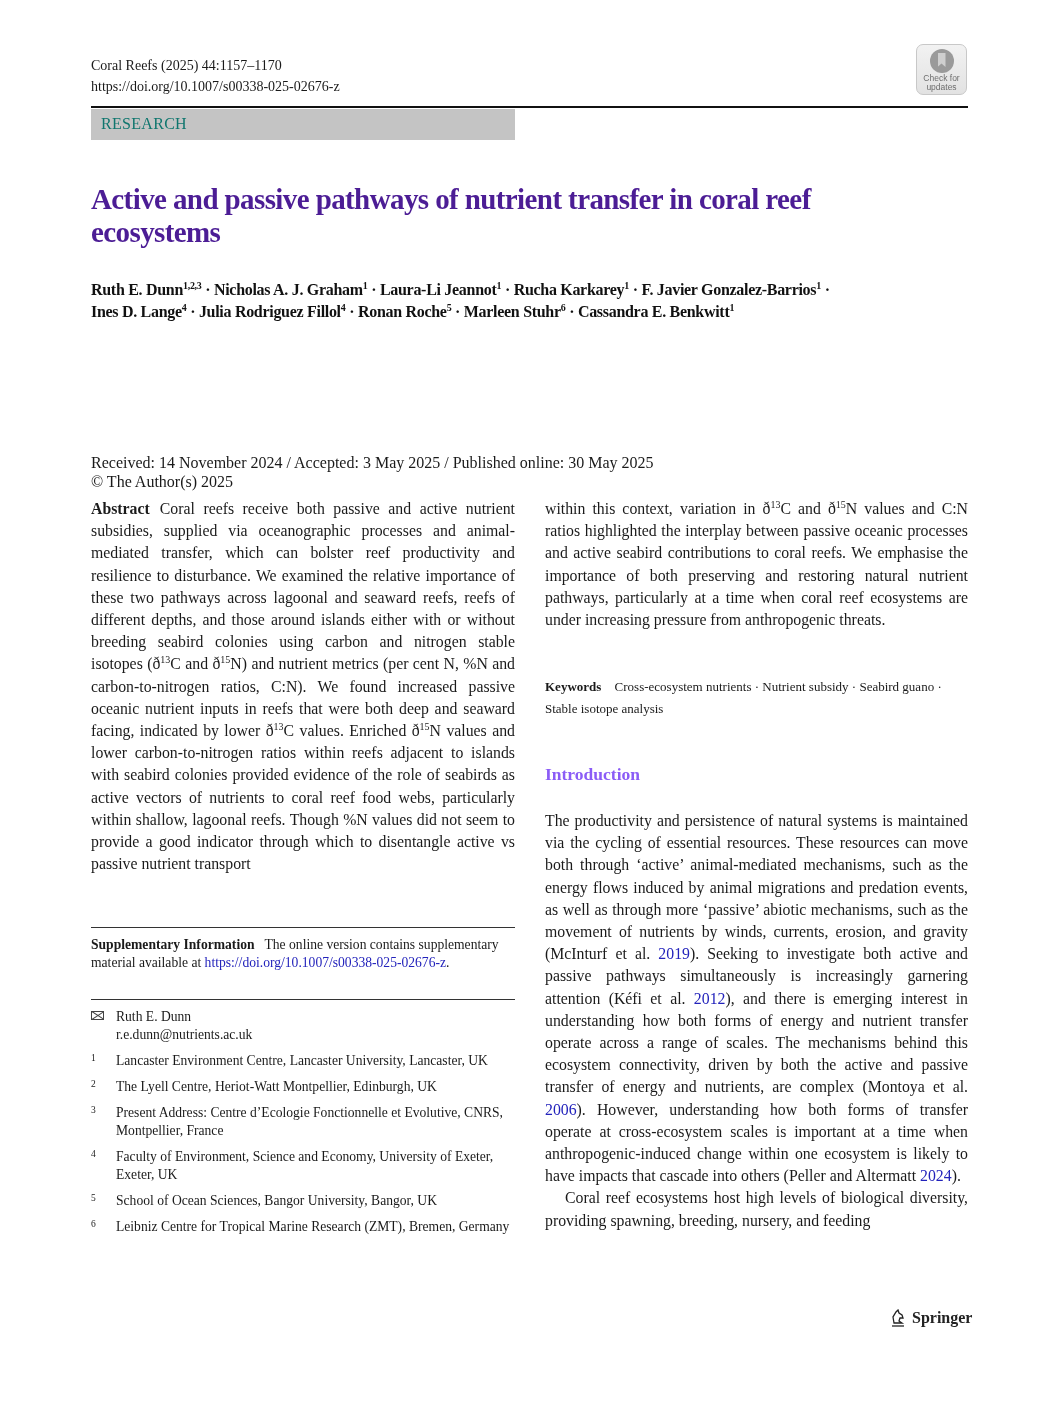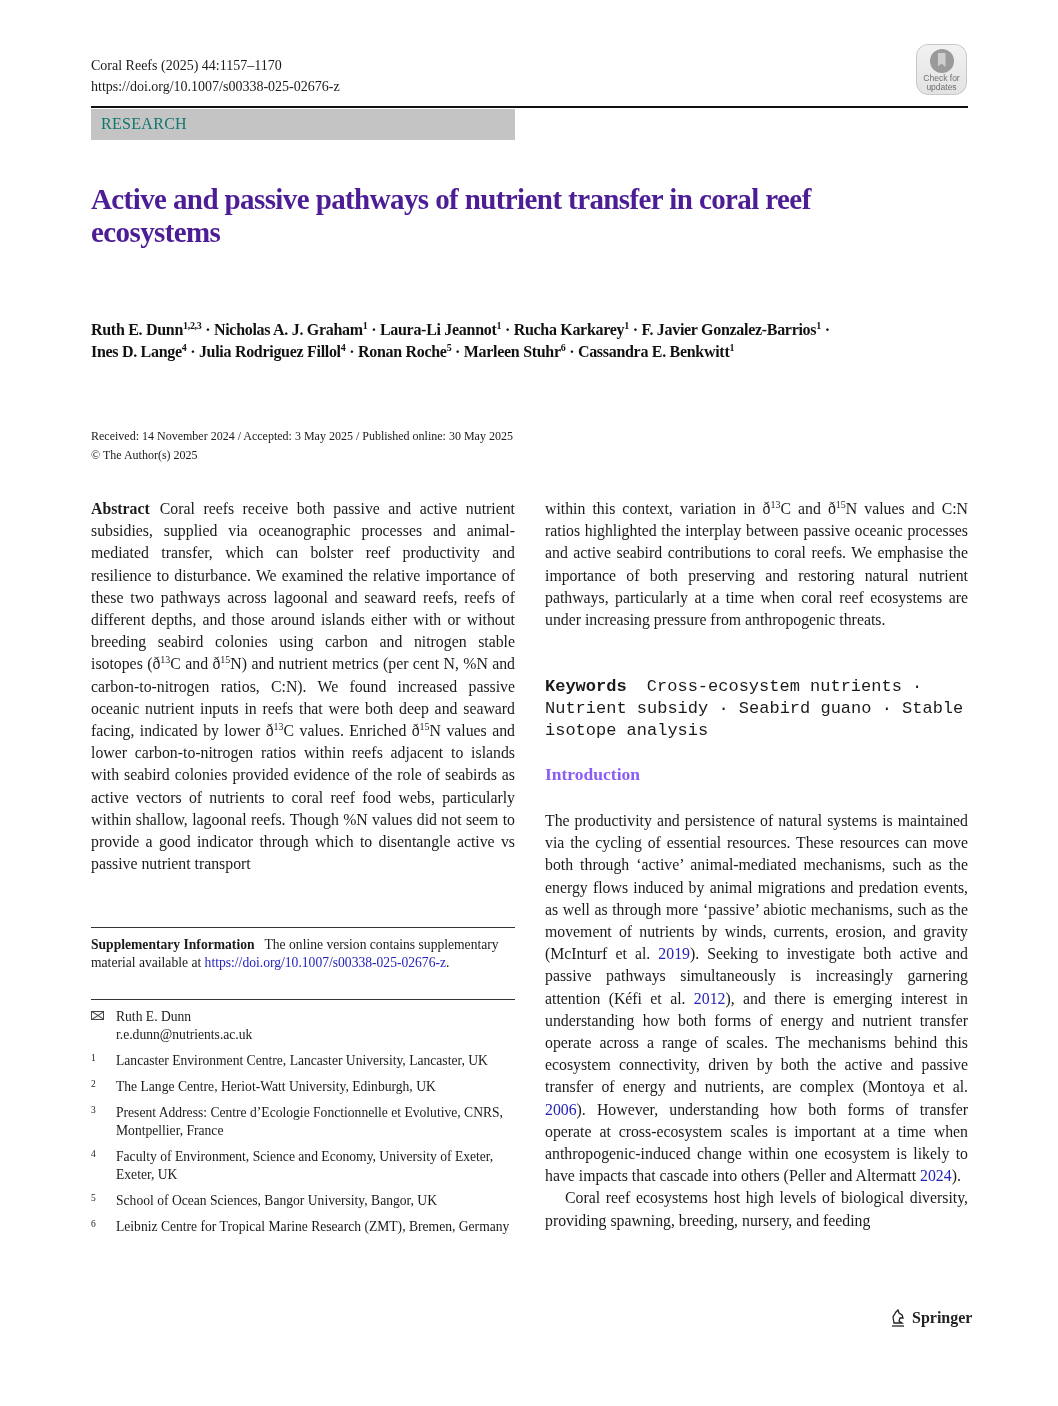--- a/index.html
+++ b/index.html
@@ -3,38 +3,38 @@
 <meta charset="utf-8">
 <style>
   html, body { margin: 0; padding: 0; background: #ffffff; }
   body { width: 1058px; height: 1406px; position: relative; overflow: hidden;
          font-family: "Liberation Serif", "DejaVu Serif", serif; color: #1a1a1a; }
   .abs { position: absolute; }
   .journal-line { font-size: 14px; line-height: 21px; left: 91px; }
   #journal-ref { top: 55px; }
   #doi { top: 76px; }
   #check-updates { left: 916px; top: 44px; width: 51px; height: 51px; border: 1px solid #c8c8c8;
-                   background: linear-gradient(#f2f2f2, #e2e2e2); border-radius: 12px; box-sizing: border-box; text-align: center; }
+                   background: linear-gradient(#f2f2f2, #e2e2e2); border-radius: 7px; box-sizing: border-box; text-align: center; }
   #check-updates .badge-circle { width: 24px; height: 24px; margin: 4px auto 0; border-radius: 50%; background: #9a9a9a; position: relative; }
   #check-updates .badge-circle::after { content: ""; position: absolute; left: 8px; top: 4px; width: 8px; height: 14px; background: #cfcfcf;
                    clip-path: polygon(0 0, 100% 0, 100% 100%, 50% 75%, 0 100%); }
   #check-updates .badge-text { font-family: "Liberation Sans", sans-serif; font-size: 8.5px; line-height: 9px; color: #6e6e6e; margin-top: 1px; }
   #top-rule { left: 91px; top: 106px; width: 877px; height: 2px; background: #111; }
   #research-bar { left: 91px; top: 109px; width: 424px; height: 31px; background: #c4c4c4; }
   #research-label { left: 101px; top: 115px; font-size: 16px; letter-spacing: 0.3px; color: #0f766e; }
   #title { left: 91px; top: 183px; width: 800px; font-size: 29px; line-height: 33px; font-weight: bold; letter-spacing: -0.6px; color: #4c1d95; }
-  #authors { left: 91px; top: 279px; width: 880px; font-size: 16px; line-height: 22px; font-weight: bold; letter-spacing: -0.3px; color: #111; margin-top: 40px; }
+  #authors { left: 91px; top: 279px; width: 880px; font-size: 16px; line-height: 22px; font-weight: bold; letter-spacing: -0.3px; color: #111; }
   #authors sup { font-size: 10px; line-height: 0; vertical-align: 6px; }
-  #dates { left: 91px; top: 427px; font-size: 12px; line-height: 19px; }
+  #dates { left: 91px; top: 453px; font-size: 16px; line-height: 19px; }
   .col { font-size: 15.8px; line-height: 22.2px; text-align: justify; color: #1a1a1a; }
   #abstract { left: 91px; top: 498px; width: 424px; }
   #abstract-cont { left: 545px; top: 498px; width: 423px; }
   .lead { font-weight: bold; margin-right: 10px; }
   sup.iso { font-size: 10px; line-height: 0; vertical-align: 6px; }
-  #keywords { left: 545px; top: 676px; width: 423px; font-size: 17px; line-height: 22px; font-family: Liberation Mono, monospace; }
+  #keywords { left: 545px; top: 676px; width: 423px; font-size: 13px; line-height: 22px; }
   #supp { left: 91px; top: 936px; width: 424px; font-size: 13.6px; line-height: 18px; }
   .rule { left: 91px; width: 424px; height: 1px; background: #333; }
   #rule1 { top: 927px; } #rule2 { top: 999px; }
   a.link { color: #2222bb; text-decoration: none; }
   #corr { left: 91px; top: 1008px; font-size: 13.6px; line-height: 18px; width: 424px; }
   #corr .mail-icon { position: absolute; left: 0; top: 3px; width: 13px; height: 9px; border: 1px solid #444; box-sizing: border-box; overflow: hidden; }
   #corr .mail-icon::before, #corr .mail-icon::after { content: ""; position: absolute; left: -2px; top: 3px; width: 16px; height: 1px; background: #444; }
   #corr .mail-icon::before { transform: rotate(33deg); }
   #corr .mail-icon::after { transform: rotate(-33deg); }
   #corr .txt { position: absolute; left: 25px; top: 0; }
@@ -93,21 +93,21 @@
 <div class="abs" id="corr">
   <span class="mail-icon"></span>
   <div class="txt">
     <div>Ruth E. Dunn</div>
     <div>r.e.dunn@nutrients.ac.uk</div>
   </div>
 </div>
 
 <div class="abs" id="affils">
     <div class="affil"><span class="num">1</span><span>Lancaster Environment Centre, Lancaster University, Lancaster, UK</span></div>
-    <div class="affil"><span class="num">2</span><span>The Lange Centre, Heriot-Watt University, Edinburgh, UK</span></div>
+    <div class="affil"><span class="num">2</span><span>The Lyell Centre, Heriot-Watt Montpellier, Edinburgh, UK</span></div>
     <div class="affil"><span class="num">3</span><span>Present Address: Centre d’Ecologie Fonctionnelle et Evolutive, CNRS, Montpellier, France</span></div>
     <div class="affil"><span class="num">4</span><span>Faculty of Environment, Science and Economy, University of Exeter, Exeter, UK</span></div>
     <div class="affil"><span class="num">5</span><span>School of Ocean Sciences, Bangor University, Bangor, UK</span></div>
     <div class="affil"><span class="num">6</span><span>Leibniz Centre for Tropical Marine Research (ZMT), Bremen, Germany</span></div>
   </div>
 
 <div class="abs" id="intro-heading">Introduction</div>
 <div class="abs col" id="intro">
   <p id="intro-p1">The productivity and persistence of natural systems is maintained via the cycling of essential resources. These resources can move both through ‘active’ animal-mediated mechanisms, such as the energy flows induced by animal migrations and predation events, as well as through more ‘passive’ abiotic mechanisms, such as the movement of nutrients by winds, currents, erosion, and gravity (McInturf et al. <a class="link">2019</a>). Seeking to investigate both active and passive pathways simultaneously is increasingly garnering attention (Kéfi et al. <a class="link">2012</a>), and there is emerging interest in understanding how both forms of energy and nutrient transfer operate across a range of scales. The mechanisms behind this ecosystem connectivity, driven by both the active and passive transfer of energy and nutrients, are complex (Montoya et al. <a class="link">2006</a>). However, understanding how both forms of transfer operate at cross-ecosystem scales is important at a time when anthropogenic-induced change within one ecosystem is likely to have impacts that cascade into others (Peller and Altermatt <a class="link">2024</a>).</p>
   <p class="indent">Coral reef ecosystems host high levels of biological diversity, providing spawning, breeding, nursery, and feeding</p>

